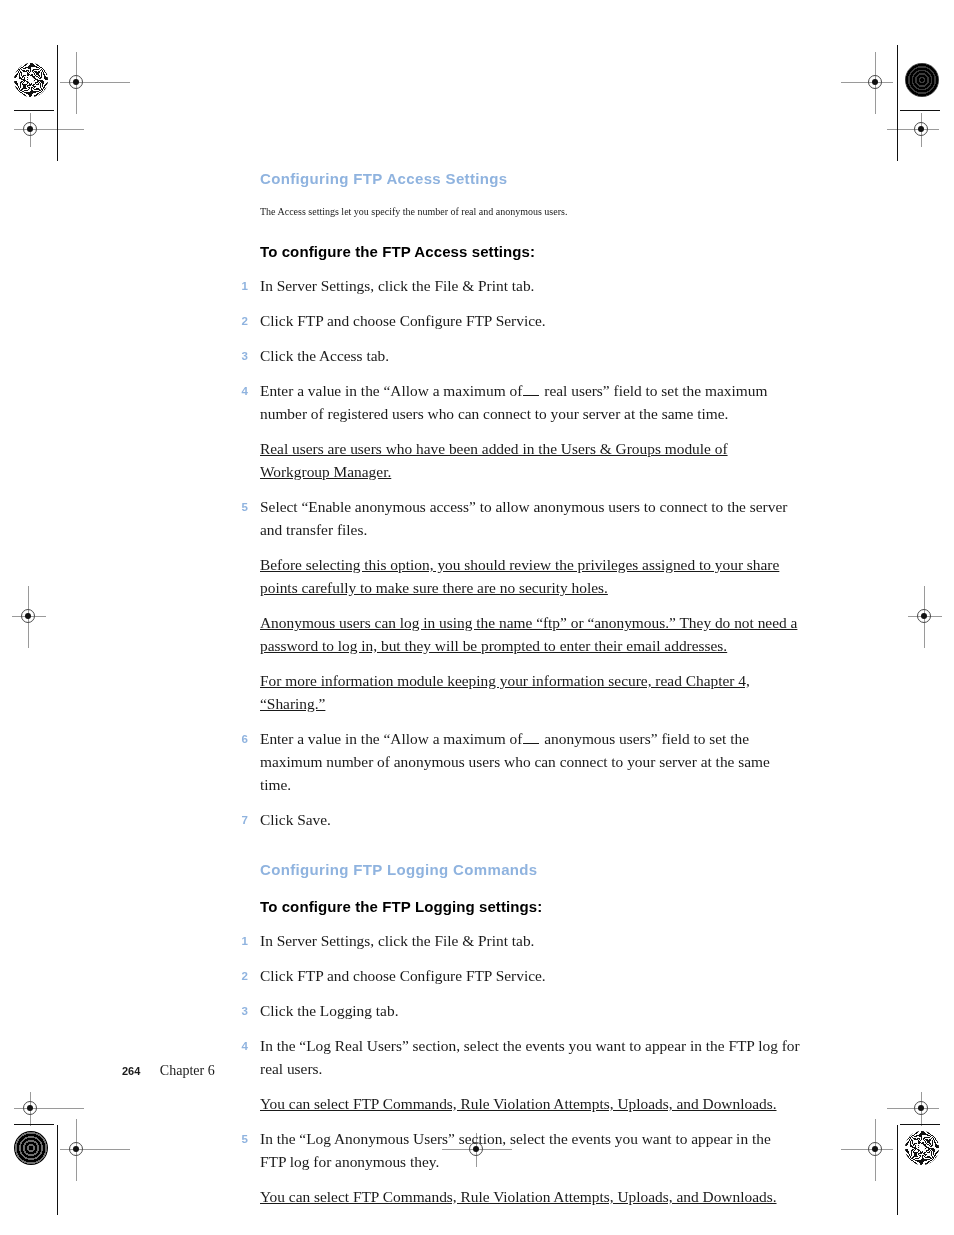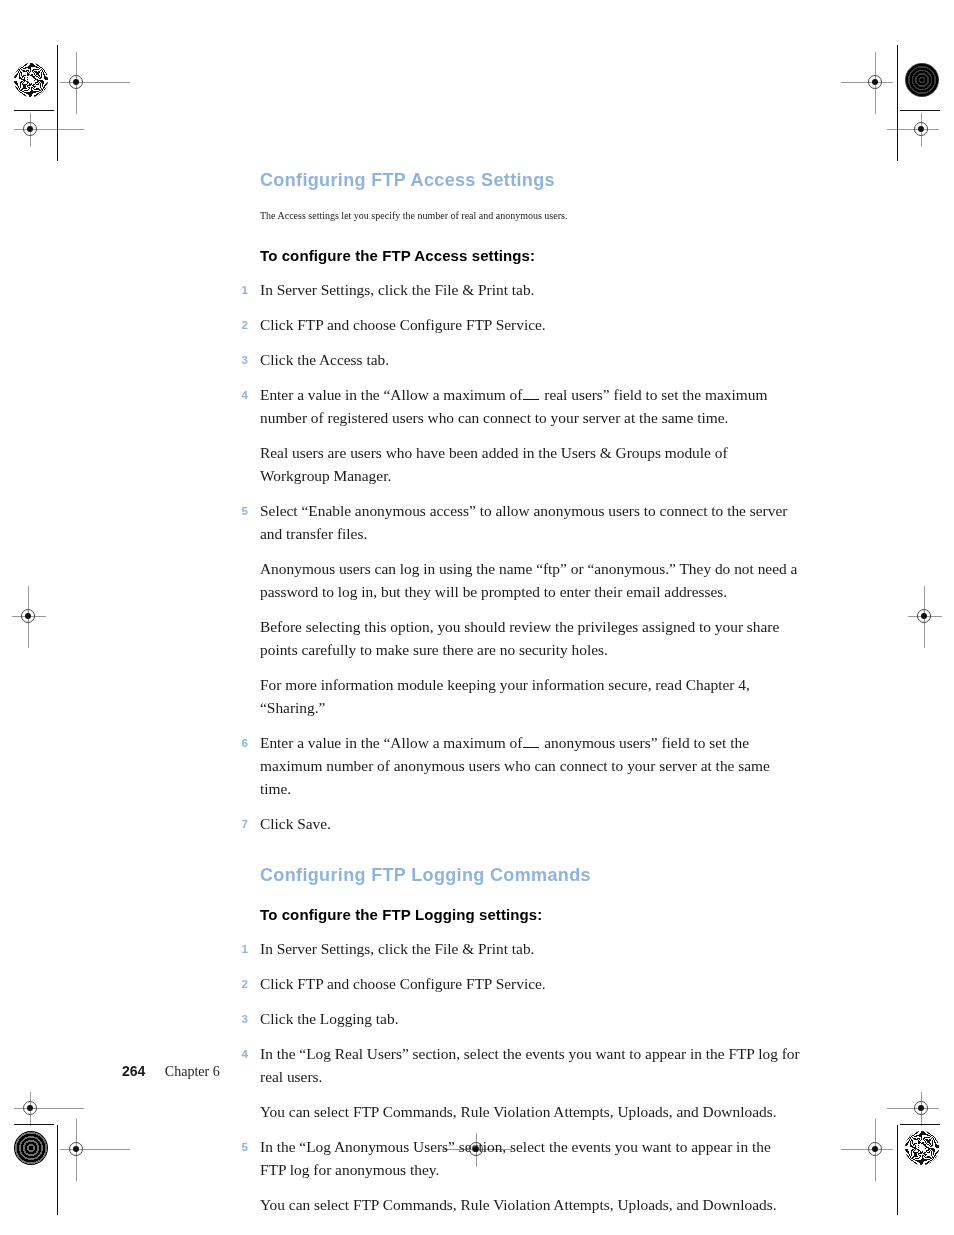--- a/index.html
+++ b/index.html
@@ -74,21 +74,21 @@
   .content {
     position: absolute;
     left: 260px;
     top: 170px;
     width: 540px;
   }
 
   .sec-head {
     font-family: "Liberation Sans", sans-serif;
     font-weight: bold;
-    font-size: 18px;
+    font-size: 15px;
     letter-spacing: 0.35px;
     color: #8fb3df;
     margin: 0 0 13px 0;
   }
   .sec-head.spaced-top { margin-top: 30px; }
 
   .para {
     font-size: 10px;
     line-height: 23px;
     margin: 0 0 13px 0;
@@ -118,20 +118,21 @@
     text-align: right;
     font-family: "Liberation Sans", sans-serif;
     font-weight: bold;
     font-size: 11.5px;
     color: #8fb3df;
   }
   .note {
     font-size: 15.4px;
     line-height: 23px;
     margin: 0 0 12px 0;
+    text-decoration: underline;
   }
 
   .blank-fill {
     display: inline-block;
     width: 16px;
     border-bottom: 1px solid #1a1a1a;
     vertical-align: baseline;
     margin: 0 1px;
   }
 
@@ -139,21 +140,21 @@
   .footer {
     position: absolute;
     left: 122px;
     top: 1063px;
     font-size: 14px;
     color: #1a1a1a;
   }
   .footer .pg {
     font-family: "Liberation Sans", sans-serif;
     font-weight: bold;
-    font-size: 14px;
+    font-size: 11px;
     margin-right: 16px;
   }
   .footer .ch {
     font-family: "Liberation Serif", serif;
     font-size: 14px;
   }
 </style>
 </head>
 <body>
 
@@ -273,22 +274,22 @@
     <span>Enter a value in the “Allow a maximum of</span><span class="blank-fill"></span> <span>real users” field to set the maximum number of registered users who can connect to your server at the same time.</span>
   </div>
 
   <p class="note">Real users are users who have been added in the Users &amp; Groups module of Workgroup Manager.</p>
 
   <div class="step">
     <span class="num">5</span>
     <span>Select “Enable anonymous access” to allow anonymous users to connect to the server and transfer files.</span>
   </div>
 
+  <p class="note">Before selecting this option, you should review the privileges assigned to your share points carefully to make sure there are no security holes.</p>
   <p class="note">Anonymous users can log in using the name “ftp” or “anonymous.” They do not need a password to log in, but they will be prompted to enter their email addresses.</p>
-  <p class="note">Before selecting this option, you should review the privileges assigned to your share points carefully to make sure there are no security holes.</p>
   <p class="note">For more information module keeping your information secure, read Chapter 4, “Sharing.”</p>
 
   <div class="step">
     <span class="num">6</span>
     <span>Enter a value in the “Allow a maximum of</span><span class="blank-fill"></span> <span>anonymous users” field to set the maximum number of anonymous users who can connect to your server at the same time.</span>
   </div>
 
   <div class="step">
     <span class="num">7</span>
     <span>Click Save.</span>

